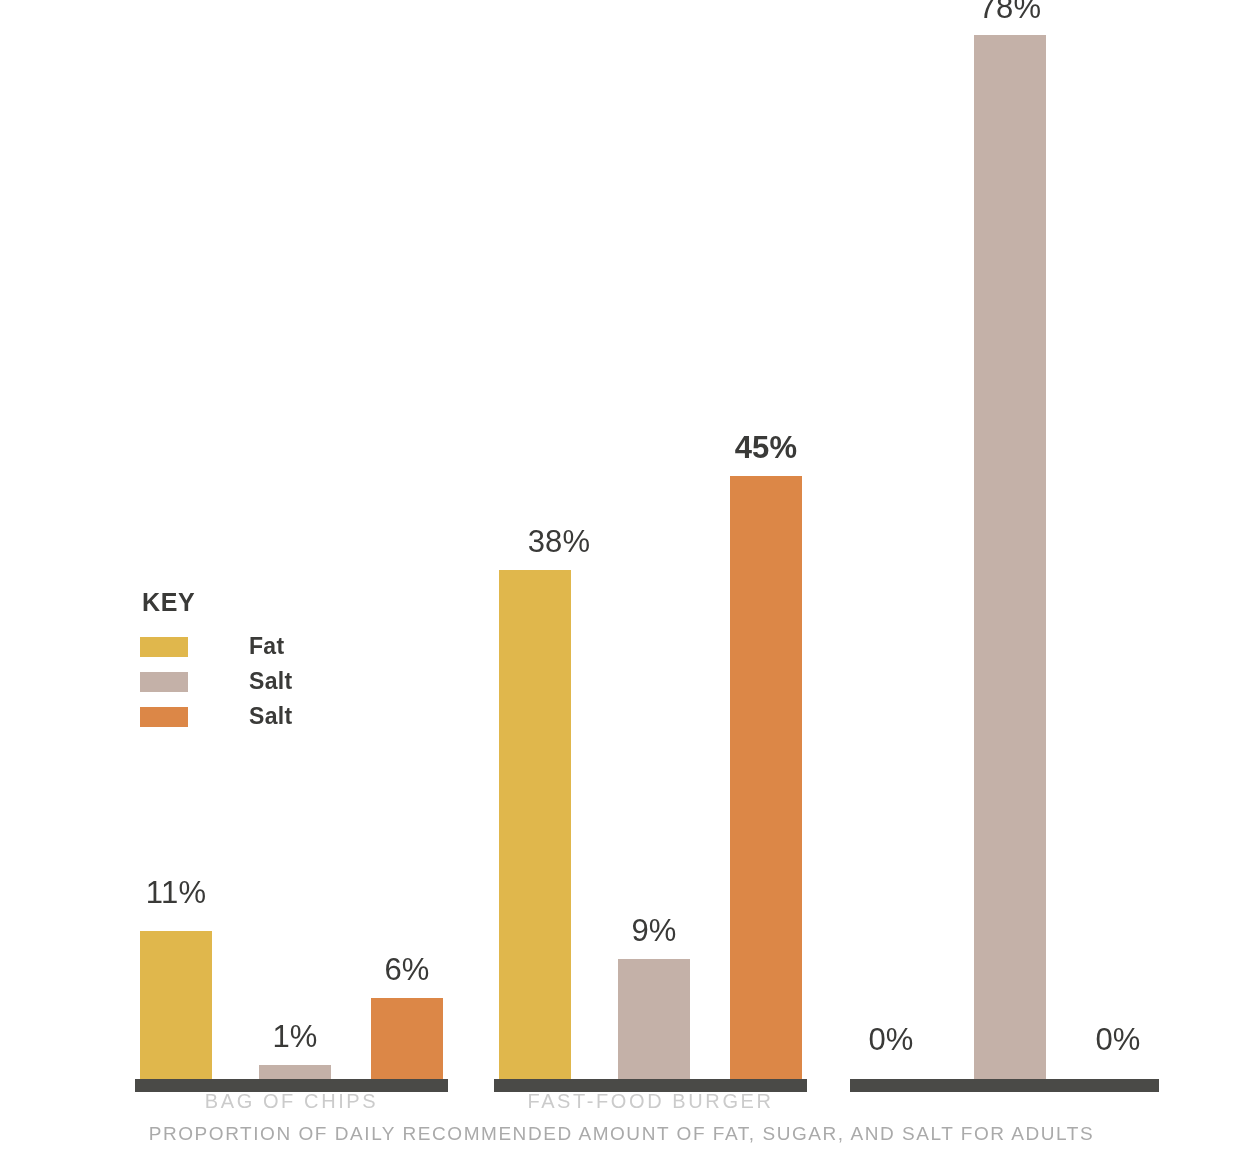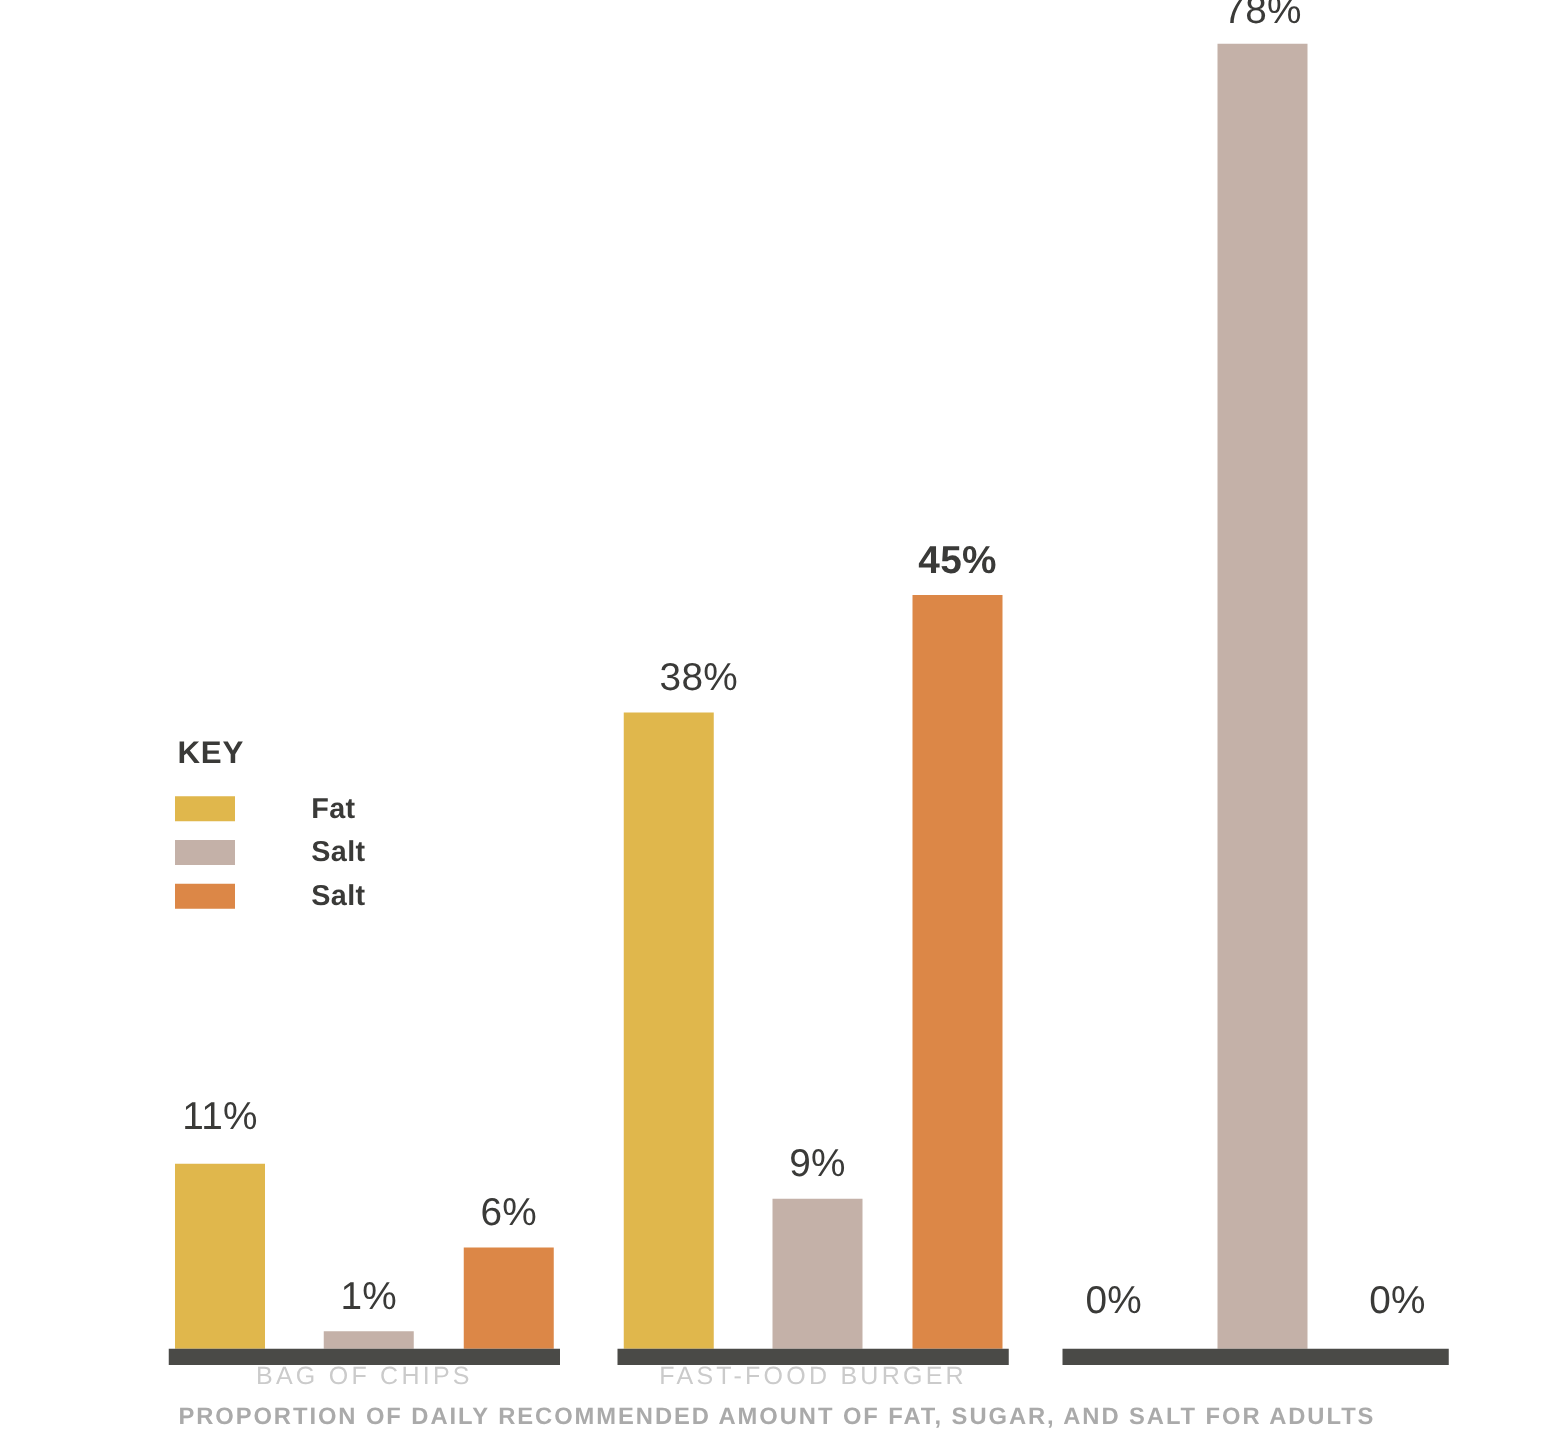--- a/index.html
+++ b/index.html
@@ -89,21 +89,21 @@
   }
 
   
   .footer-caption {
     position: absolute;
     left: 0;
     top: 1123px;
     width: 1243px;
     text-align: center;
     font-size: 19px;
-    font-weight: bold;
+    font-weight: normal;
     letter-spacing: 1.55px;
     color: #aaaaaa;
     white-space: nowrap;
   }
 
   
   .legend {
     position: absolute;
     left: 140px;
     top: 588px;

